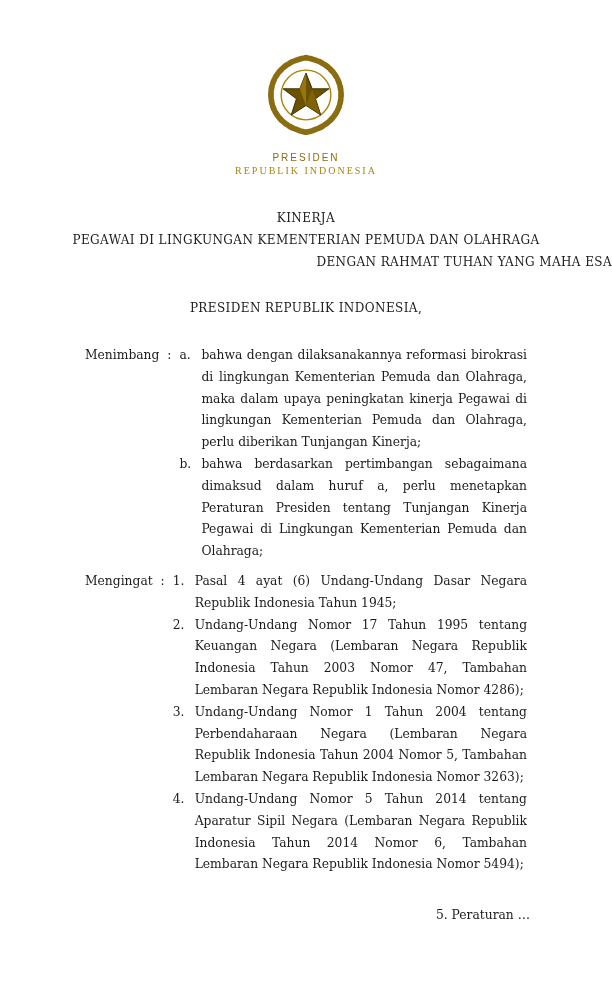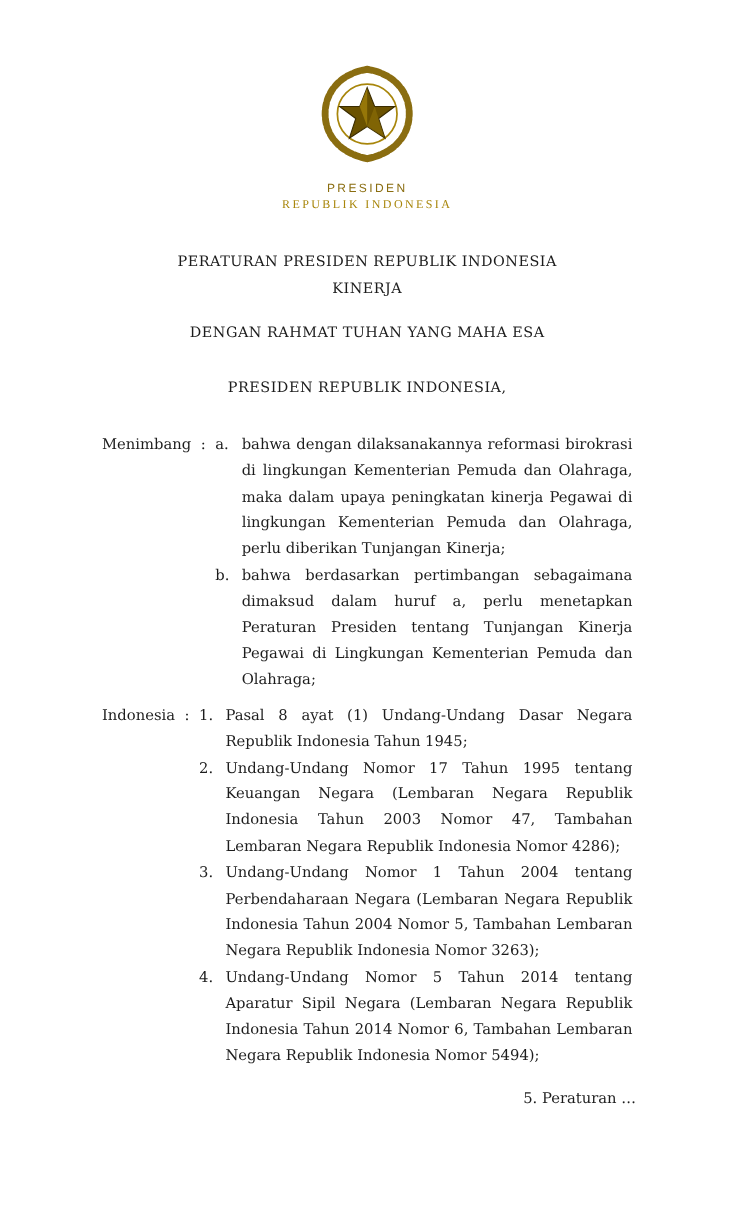--- a/index.html
+++ b/index.html
@@ -40,21 +40,21 @@
   }
   
   .title-block {
     margin-top: 32px;
     text-align: center;
     font-size: 12px;
     line-height: 21.5px;
     letter-spacing: 0.4px;
   }
   .title-nomor { word-spacing: 6px; }
-  .title-rahmat { margin-top: 16px; }
+  .title-rahmat { margin-top: 1px; text-align: right; }
   .title-presiden { margin-top: 24px; }
   
   .body-block {
     margin-top: 26px;
     padding: 0 85px;
     font-size: 12.3px;
     line-height: 21.8px;
   }
   .section {
     display: flex;
@@ -99,22 +99,22 @@
       <polygon points="50,22 56.5,38.5 74,38.5 60,49 65.5,66 50,56 34.5,66 40,49 26,38.5 43.5,38.5" fill="#6b5200" stroke="#3a2c00" stroke-width="1"></polygon>
 
       <polygon points="50,22 50,56 43.5,38.5" fill="#a8860b" opacity="0.7"></polygon>
       <polygon points="50,56 65.5,66 56.5,38.5" fill="#a8860b" opacity="0.35"></polygon>
     </svg>
     <div class="emblem-presiden">PRESIDEN</div>
     <div class="emblem-republik">REPUBLIK INDONESIA</div>
   </div>
 
   <div class="title-block">
-    <div>PERATURAN PRESIDEN REPUBLIK INDONESIA</div>
     <div>KINERJA</div>
+    <div>PEGAWAI DI LINGKUNGAN KEMENTERIAN PEMUDA DAN OLAHRAGA</div>
     <div class="title-rahmat">DENGAN RAHMAT TUHAN YANG MAHA ESA</div>
     <div class="title-presiden">PRESIDEN REPUBLIK INDONESIA,</div>
   </div>
 
   <div class="body-block">
 
     <div class="section">
       <div class="section-label">Menimbang</div>
       <div class="section-colon">:</div>
       <div class="section-items">
@@ -123,26 +123,26 @@
           <div class="item-text">bahwa dengan dilaksanakannya reformasi birokrasi di lingkungan Kementerian Pemuda dan Olahraga, maka dalam upaya peningkatan kinerja Pegawai di lingkungan Kementerian Pemuda dan Olahraga, perlu diberikan Tunjangan Kinerja;</div>
         </div>
         <div class="item">
           <div class="item-marker">b.</div>
           <div class="item-text">bahwa berdasarkan pertimbangan sebagaimana dimaksud dalam huruf a, perlu menetapkan Peraturan Presiden tentang Tunjangan Kinerja Pegawai di Lingkungan Kementerian Pemuda dan Olahraga;</div>
         </div>
       </div>
     </div>
 
     <div class="section">
-      <div class="section-label">Indonesia</div>
+      <div class="section-label">Mengingat</div>
       <div class="section-colon">:</div>
       <div class="section-items">
         <div class="item">
           <div class="item-marker">1.</div>
-          <div class="item-text">Pasal 8 ayat (1) Undang-Undang Dasar Negara Republik Indonesia Tahun 1945;</div>
+          <div class="item-text">Pasal 4 ayat (6) Undang-Undang Dasar Negara Republik Indonesia Tahun 1945;</div>
         </div>
         <div class="item">
           <div class="item-marker">2.</div>
           <div class="item-text">Undang-Undang Nomor 17 Tahun 1995 tentang Keuangan Negara (Lembaran Negara Republik Indonesia Tahun 2003 Nomor 47, Tambahan Lembaran Negara Republik Indonesia Nomor 4286);</div>
         </div>
         <div class="item">
           <div class="item-marker">3.</div>
           <div class="item-text">Undang-Undang Nomor 1 Tahun 2004 tentang Perbendaharaan Negara (Lembaran Negara Republik Indonesia Tahun 2004 Nomor 5, Tambahan Lembaran Negara Republik Indonesia Nomor 3263);</div>
         </div>
         <div class="item">

